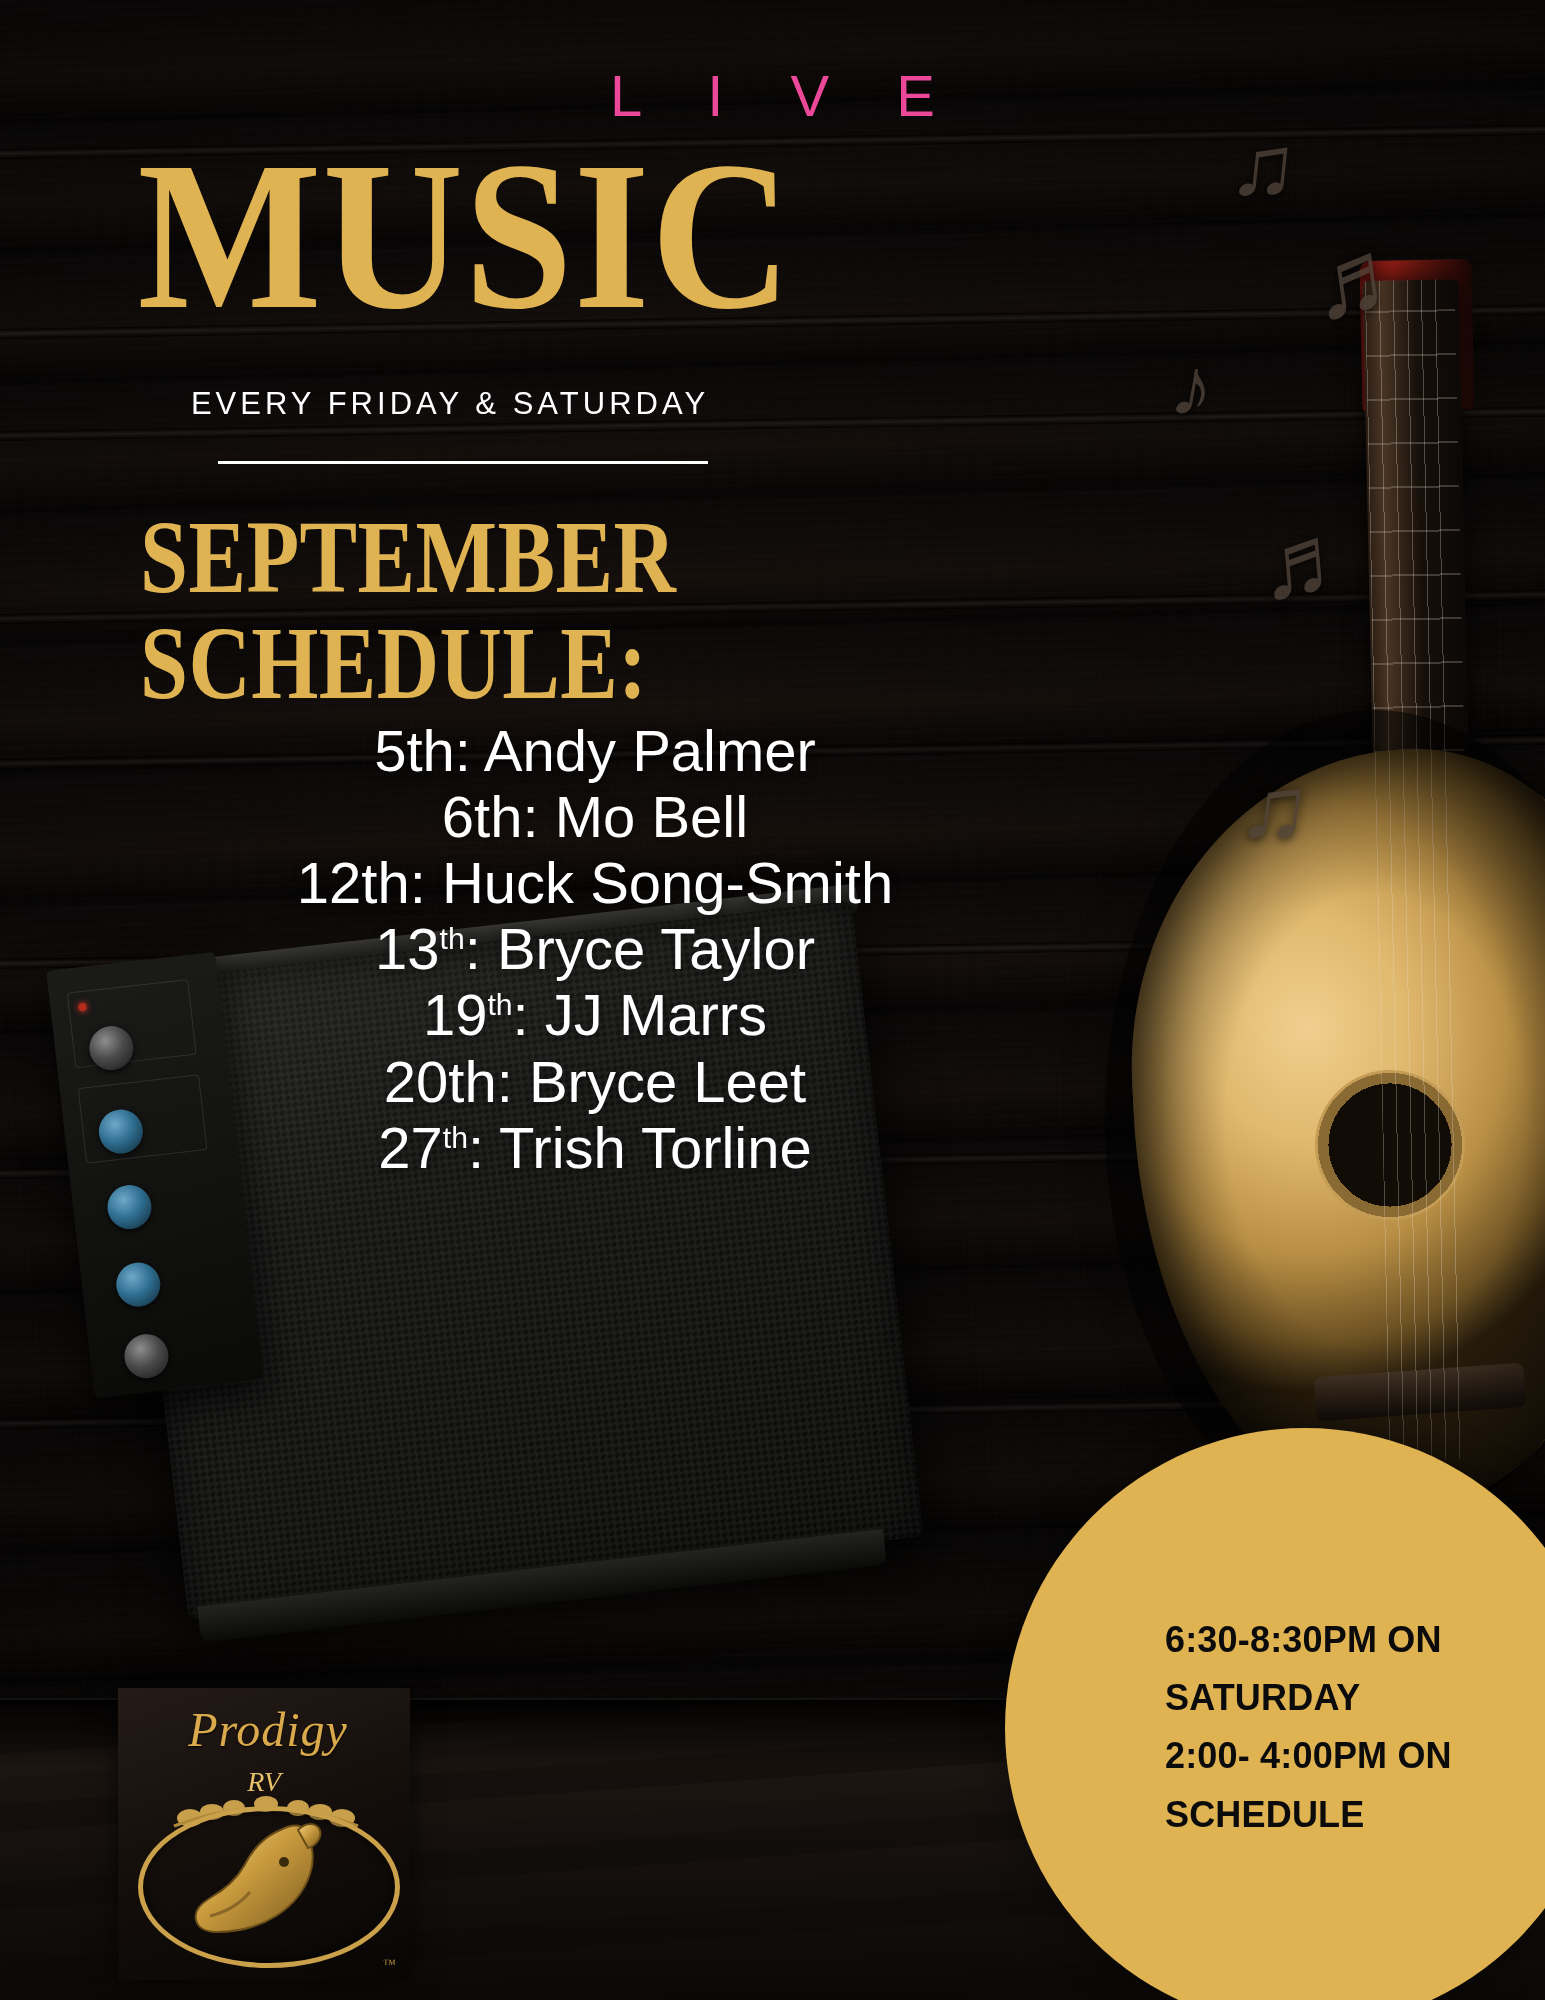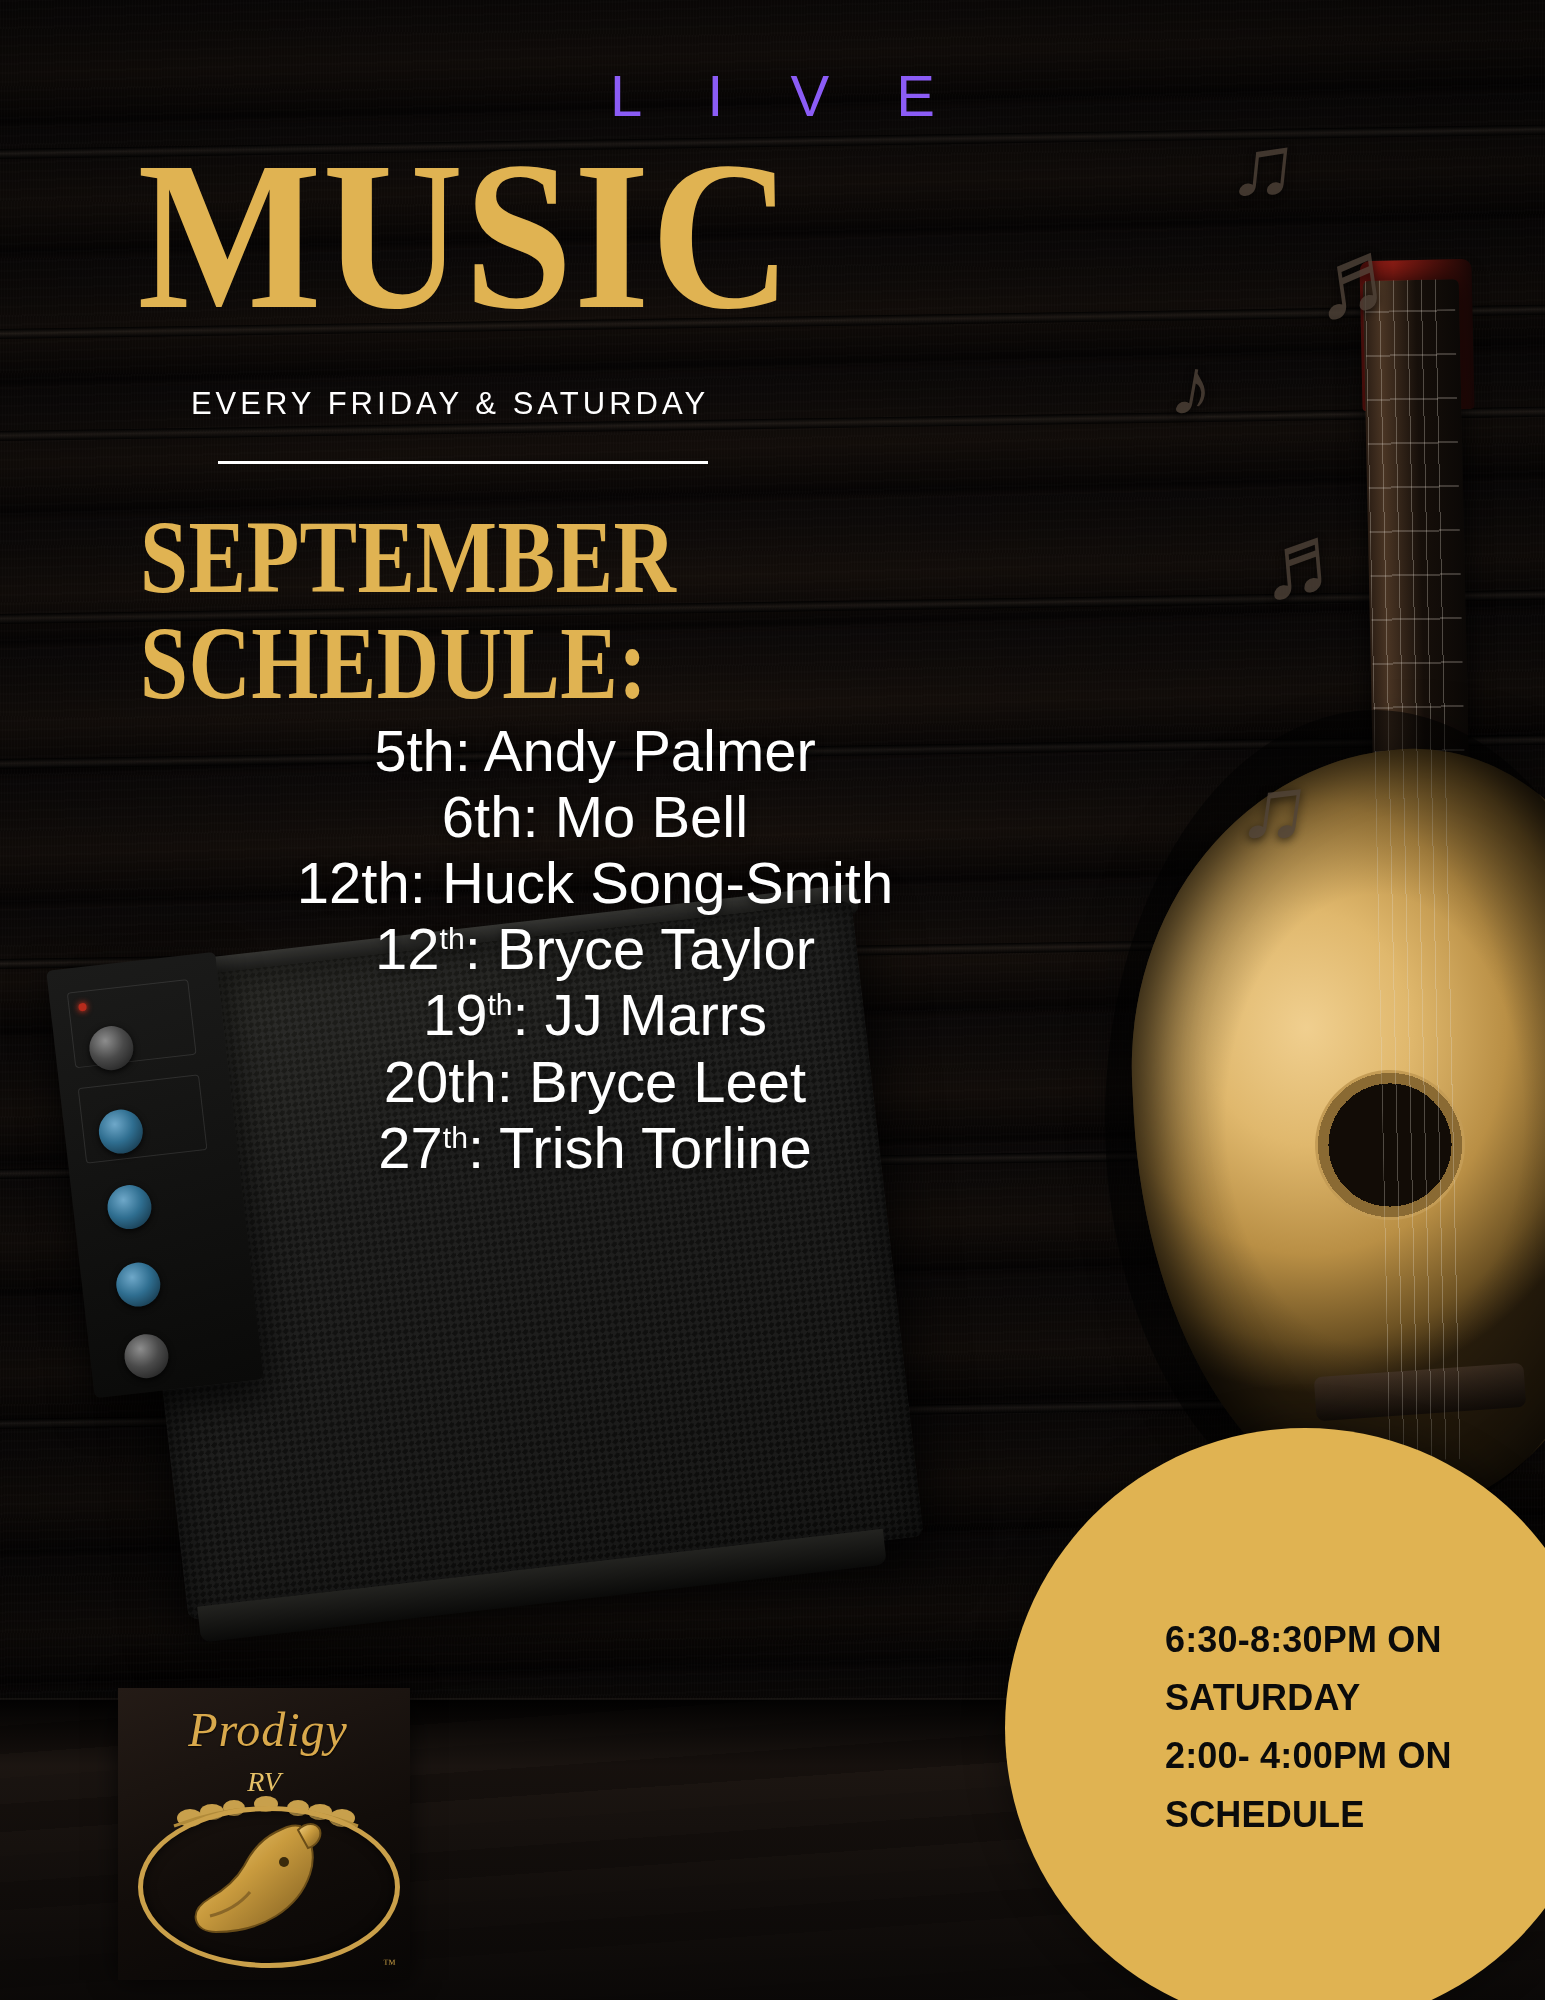--- a/index.html
+++ b/index.html
@@ -159,21 +159,21 @@
     background:#b62b1c; box-shadow:0 0 6px #ff3a22;
   }
 
   
   .note{ position:absolute; color:#4d4137; opacity:.82; font-size:96px; line-height:1;
          text-shadow:0 2px 10px rgba(0,0,0,.8); }
 
   
   .live{
     position:absolute; top:62px; left:0; right:0;
-    text-align:center; color:#8b5cf6;
+    text-align:center; color:#ec4899;
     font-size:58px; font-weight:300; letter-spacing:.44em;
     text-indent:.44em;
     font-family:"Liberation Sans", sans-serif;
   }
   .music{
     position:absolute; top:130px; left:0; width:930px;
     text-align:center;
     color:#e0b352;
     font-family:"Liberation Serif", serif;
     font-weight:700;
@@ -339,21 +339,21 @@
 
   <div class="sched-head" style="color: rgb(224, 179, 82);">
     <span>SEPTEMBER</span>
     <span>SCHEDULE:</span>
   </div>
 
   <div class="lineup" id="lineup-list">
       <div class="row"><span>5th</span><span>: </span><span>Andy Palmer</span></div>
       <div class="row"><span>6th</span><span>: </span><span>Mo Bell</span></div>
       <div class="row"><span>12th</span><span>: </span><span>Huck Song-Smith</span></div>
-      <div class="row"><span>12</span><sup>th</sup><span>: </span><span>Bryce Taylor</span></div>
+      <div class="row"><span>13</span><sup>th</sup><span>: </span><span>Bryce Taylor</span></div>
       <div class="row"><span>19</span><sup>th</sup><span>: </span><span>JJ Marrs</span></div>
       <div class="row"><span>20th</span><span>: </span><span>Bryce Leet</span></div>
       <div class="row"><span>27</span><sup>th</sup><span>: </span><span>Trish Torline</span></div>
     </div>
 
   <div class="gold-circle" style="background: rgb(224, 179, 82);"></div>
   <div class="gold-circle-text" style="color: rgb(11, 11, 11);">
     <span class="l">6:30-8:30PM ON</span>
     <span class="l">SATURDAY</span>
     <span class="l">2:00- 4:00PM ON</span>

